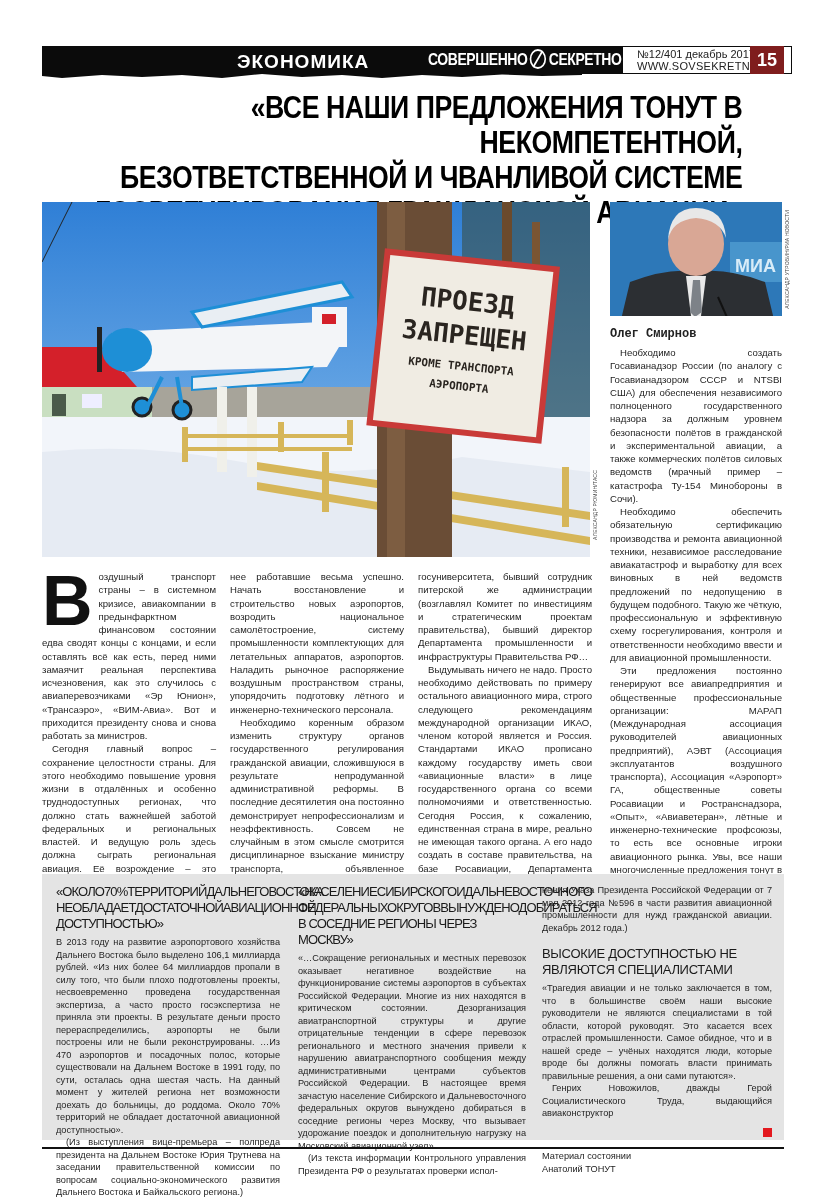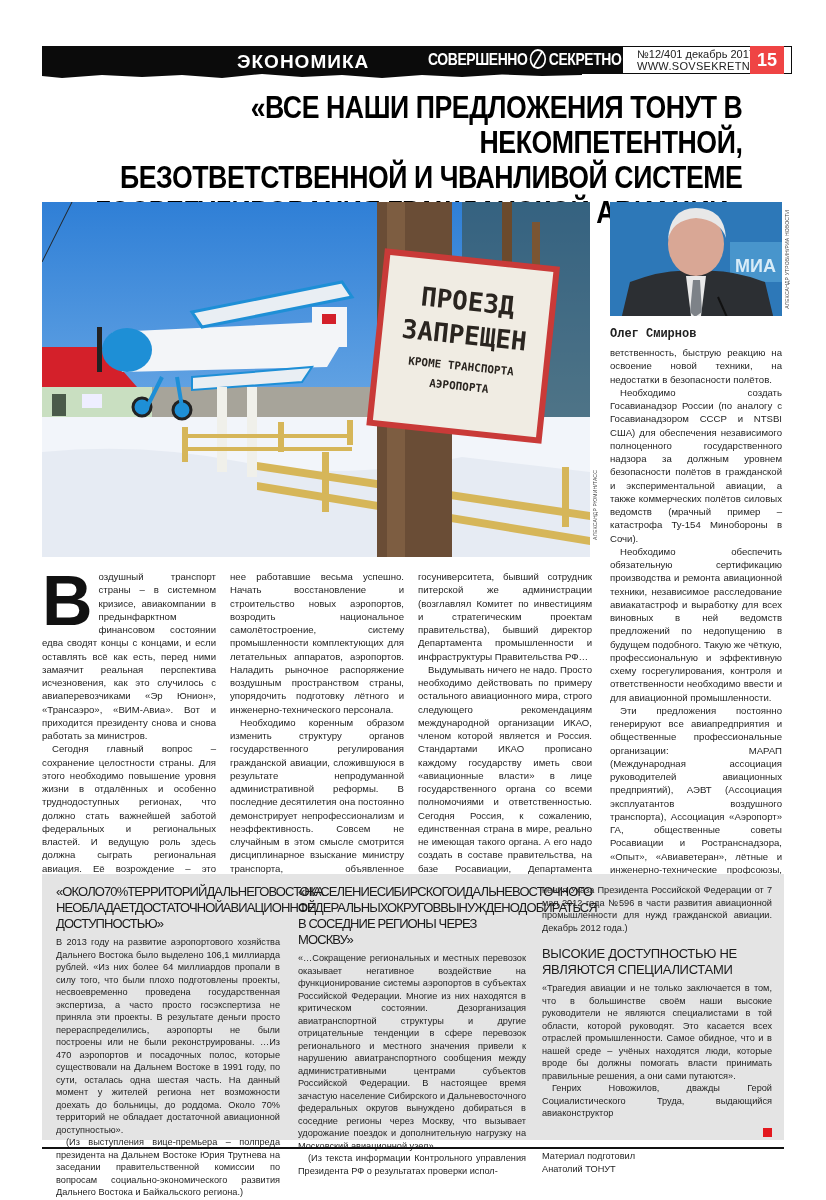--- a/index.html
+++ b/index.html
@@ -8,21 +8,21 @@
 
   
   .masthead { position: absolute; left: 42px; top: 46px; width: 742px; height: 28px; background: #0b0b0b; }
   .masthead .section { position: absolute; left: 195px; top: 5px; color: #fff; font-weight: bold; font-size: 19px; letter-spacing: 1px; }
   .masthead .brand { position: absolute; left: 386px; top: 3px; color: #fff; font-weight: bold; font-size: 17px; letter-spacing: -0.5px; font-family: "Liberation Sans Narrow", "Liberation Sans", sans-serif; transform: scaleX(0.82); transform-origin: left center; white-space: nowrap; }
   .masthead .brand .globe { display: inline-block; width: 20px; height: 20px; border: 2px solid #fff; border-radius: 50%; vertical-align: -4px; margin: 0 3px; position: relative; }
   .masthead .brand .globe::before { content: ""; position: absolute; left: 7px; top: -2px; width: 2px; height: 20px; background: #fff; transform: rotate(35deg); }
   .issue-box { position: absolute; left: 580px; top: 0; width: 170px; height: 28px; background: #fff; border: 1px solid #0b0b0b; }
   .issue-box .l1 { position: absolute; left: 14px; top: 1px; font-size: 11px; color: #222; white-space: nowrap; }
   .issue-box .l2 { position: absolute; left: 14px; top: 13px; font-size: 11px; color: #222; white-space: nowrap; letter-spacing: 0.3px; }
-  .page-num { position: absolute; right: 0; top: 0; width: 34px; height: 28px; background: #ef4444; color: #fff; font-weight: bold; font-size: 18px; text-align: center; line-height: 28px; }
+  .page-num { position: absolute; right: 0; top: 0; width: 34px; height: 28px; background: #7f1d1d; color: #fff; font-weight: bold; font-size: 18px; text-align: center; line-height: 28px; }
   .torn { position: absolute; left: 42px; top: 73px; width: 540px; height: 6px; }
 
   
   .headline { position: absolute; left: 30px; top: 90px; width: 766px; text-align: right; font-family: "Liberation Sans Narrow", "Liberation Sans", sans-serif; font-weight: bold; font-size: 31px; line-height: 35px; color: #000; letter-spacing: -0.5px; }
   .headline span { display: block; transform: scaleX(0.86); }
 
   
   .photo-main { position: absolute; left: 42px; top: 202px; width: 548px; height: 355px; overflow: hidden; background: #5aa0e0; }
   .photo-credit-v { position: absolute; font-size: 5px; color: #444; writing-mode: vertical-rl; transform: rotate(180deg); letter-spacing: 0.2px; }
   .photo-portrait { position: absolute; left: 610px; top: 202px; width: 172px; height: 114px; overflow: hidden; }
@@ -164,21 +164,20 @@
   <p class="noindent">нее работавшие весьма успешно. Начать восстановление и строительство новых аэропортов, возродить национальное самолётостроение, систему промышленности комплектующих для летательных аппаратов, аэропортов. Наладить рыночное распоряжение воздушным пространством страны, упорядочить подготовку лётного и инженерно-технического персонала.</p>
   <p>Необходимо коренным образом изменить структуру органов государственного регулирования гражданской авиации, сложившуюся в результате непродуманной административной реформы. В последние десятилетия она постоянно демонстрирует непрофессионализм и неэффективность. Совсем не случайным в этом смысле смотрится дисциплинарное взыскание министру транспорта, объявленное президентом впервые в истории постсоветской России. Кстати, Максим Соколов, сменивший на этом посту бывшего военного железнодорожника полковника Валерия Левитина, – бывший преподаватель истории экономических учений Санкт-Петербургского</p>
 </div>
 
 <div class="col" style="left:418px; top:570px; width:174px;">
   <p class="noindent">госуниверситета, бывший сотрудник питерской же администрации (возглавлял Комитет по инвестициям и стратегическим проектам правительства), бывший директор Департамента промышленности и инфраструктуры Правительства РФ…</p>
   <p>Выдумывать ничего не надо. Просто необходимо действовать по примеру остального авиационного мира, строго следующего рекомендациям международной организации ИКАО, членом которой является и Россия. Стандартами ИКАО прописано каждому государству иметь свои «авиационные власти» в лице государственного органа со всеми полномочиями и ответственностью. Сегодня Россия, к сожалению, единственная страна в мире, реально не имеющая такого органа. А его надо создать в составе правительства, на базе Росавиации, Департамента госполитики в области гражданской авиации Минтранса, управления Ространснадзора. В СССР такой орган был. Министерство гражданской авиации десятилетия демонстрировало свою эффективность, профессионализм, от-</p>
 </div>
 
 <div class="col" style="left:610px; top:346px; width:172px;">
-  <p class="noindent">ветственность, быструю реакцию на освоение новой техники, на недостатки в безопасности полётов.</p>
   <p>Необходимо создать Госавианадзор России (по аналогу с Госавианадзором СССР и NTSBI США) для обеспечения независимого полноценного государственного надзора за должным уровнем безопасности полётов в гражданской и экспериментальной авиации, а также коммерческих полётов силовых ведомств (мрачный пример – катастрофа Ту-154 Минобороны в Сочи).</p>
   <p>Необходимо обеспечить обязательную сертификацию производства и ремонта авиационной техники, независимое расследование авиакатастроф и выработку для всех виновных в ней ведомств предложений по недопущению в будущем подобного. Такую же чёткую, профессиональную и эффективную схему госрегулирования, контроля и ответственности необходимо ввести и для авиационной промышленности.</p>
   <p>Эти предложения постоянно генерируют все авиапредприятия и общественные профессиональные организации: МАРАП (Международная ассоциация руководителей авиационных предприятий), АЭВТ (Ассоциация эксплуатантов воздушного транспорта), Ассоциация «Аэропорт» ГА, общественные советы Росавиации и Ространснадзора, «Опыт», «Авиаветеран», лётные и инженерно-технические профсоюзы, то есть все основные игроки авиационного рынка. Увы, все наши многочисленные предложения тонут в некомпетентной, безответственной и чванливой системе государственного регулирования гражданской авиации.</p>
   <div style="text-align:right; margin:2px 0 8px 0;"><span class="red-sq"></span></div>
   <div style="text-align:left; line-height:12.5px;">
     <div>Олег Смирнов, президент фонда</div>
     <div>«Партнёр гражданской авиации»,</div>
     <div>экс-замминистра гражданской</div>
     <div>авиации СССР, заслуженный пилот СССР</div>
   </div>
@@ -202,18 +201,18 @@
   <p>(Из текста информации Контрольного управления Президента РФ о результатах проверки испол-</p>
 </div>
 
 <div class="box-col" style="left:542px; top:884px; width:230px;">
   <p class="noindent">нения Указа Президента Российской Федерации от 7 мая 2012 года №596 в части развития авиационной промышленности для нужд гражданской авиации. Декабрь 2012 года.)</p>
   <div class="box-head" style="margin-top:12px;">ВЫСОКИЕ ДОСТУПНОСТЬЮ НЕ ЯВЛЯЮТСЯ СПЕЦИАЛИСТАМИ</div>
   <p class="noindent">«Трагедия авиации и не только заключается в том, что в большинстве своём наши высокие руководители не являются специалистами в той области, которой руководят. Это касается всех отраслей промышленности. Самое обидное, что и в нашей среде – учёных находятся люди, которые вроде бы должны помогать власти принимать правильные решения, а они сами путаются».</p>
   <p>Генрих Новожилов, дважды Герой Социалистического Труда, выдающийся авиаконструктор</p>
   <div style="text-align:right; margin:8px 0 10px 0;"><span class="red-sq"></span></div>
   <div style="text-align:left;">
-    <div>Материал подготовил</div>
+    <div>Материал состоянии</div>
     <div>Анатолий ТОНУТ</div>
   </div>
 </div>
 
 <div class="bottom-rule"></div>
 
 </body></html>

